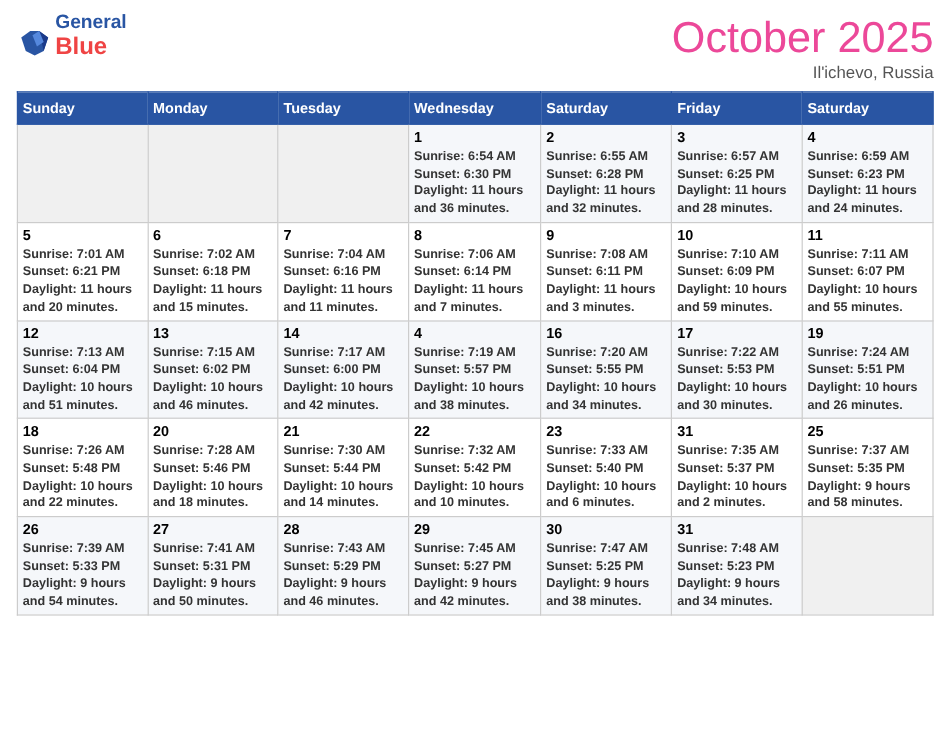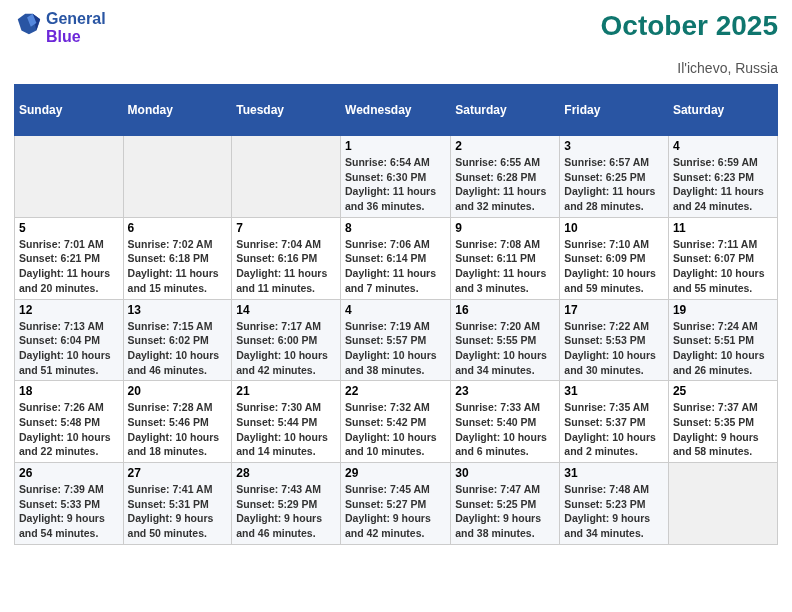--- a/index.html
+++ b/index.html
@@ -17,49 +17,48 @@
       background: #fff;
     }
     .header {
       display: flex;
       justify-content: space-between;
       align-items: flex-start;
       margin-bottom: 8px;
     }
     .logo {
       display: flex;
-      align-items: flex-start;
+      align-items: flex-end;
       gap: 4px;
     }
     .logo-icon {
       width: 28px;
       height: 28px;
     }
     .title-block {
       text-align: right;
     }
     .month-title {
-      font-size: 28px;
-      font-weight: bold;
-      color: #0f766e;
+      font-size: 36px;
+      font-weight: normal;
+      color: #ec4899;
     }
     .location {
       font-size: 14px;
       color: #555;
-      margin-top: 18px;
     }
     .calendar {
       width: 100%;
       border-collapse: collapse;
       font-size: 11px;
     }
     .calendar th {
       background: #2955a3;
       color: #fff;
-      padding: 18px 4px;
+      padding: 6px 4px;
       text-align: left;
       font-size: 12px;
       font-weight: bold;
       border: 1px solid #2955a3;
     }
     .calendar td {
       border: 1px solid #ccc;
       vertical-align: top;
       padding: 3px 4px;
       width: 113px;
@@ -94,21 +93,21 @@
 <div class="page">
   <div class="header">
     <div class="logo">
       <svg class="logo-icon" viewBox="0 0 30 30" xmlns="http://www.w3.org/2000/svg">
         <polygon points="20,4 28,10 24,22 16,26 8,22 4,10 12,4" fill="#2955a3"></polygon>
         <polygon points="20,4 28,10 24,22" fill="#1a3a8a"></polygon>
         <polygon points="14,8 20,4 24,14 18,18" fill="#5588dd"></polygon>
       </svg>
       <div>
         <div style="font-size:16px;font-weight:bold;color:#2955a3;line-height:1.1;">General</div>
-        <div style="font-size:16px;font-weight:bold;color:#6d28d9;line-height:1.1;">Blue</div>
+        <div style="font-size:20px;font-weight:bold;color:#ef4444;line-height:1.1;">Blue</div>
       </div>
     </div>
     <div class="title-block">
       <div class="month-title">October 2025</div>
       <div class="location">Il'ichevo, Russia</div>
     </div>
   </div>
 
   <table class="calendar">
     <thead>

